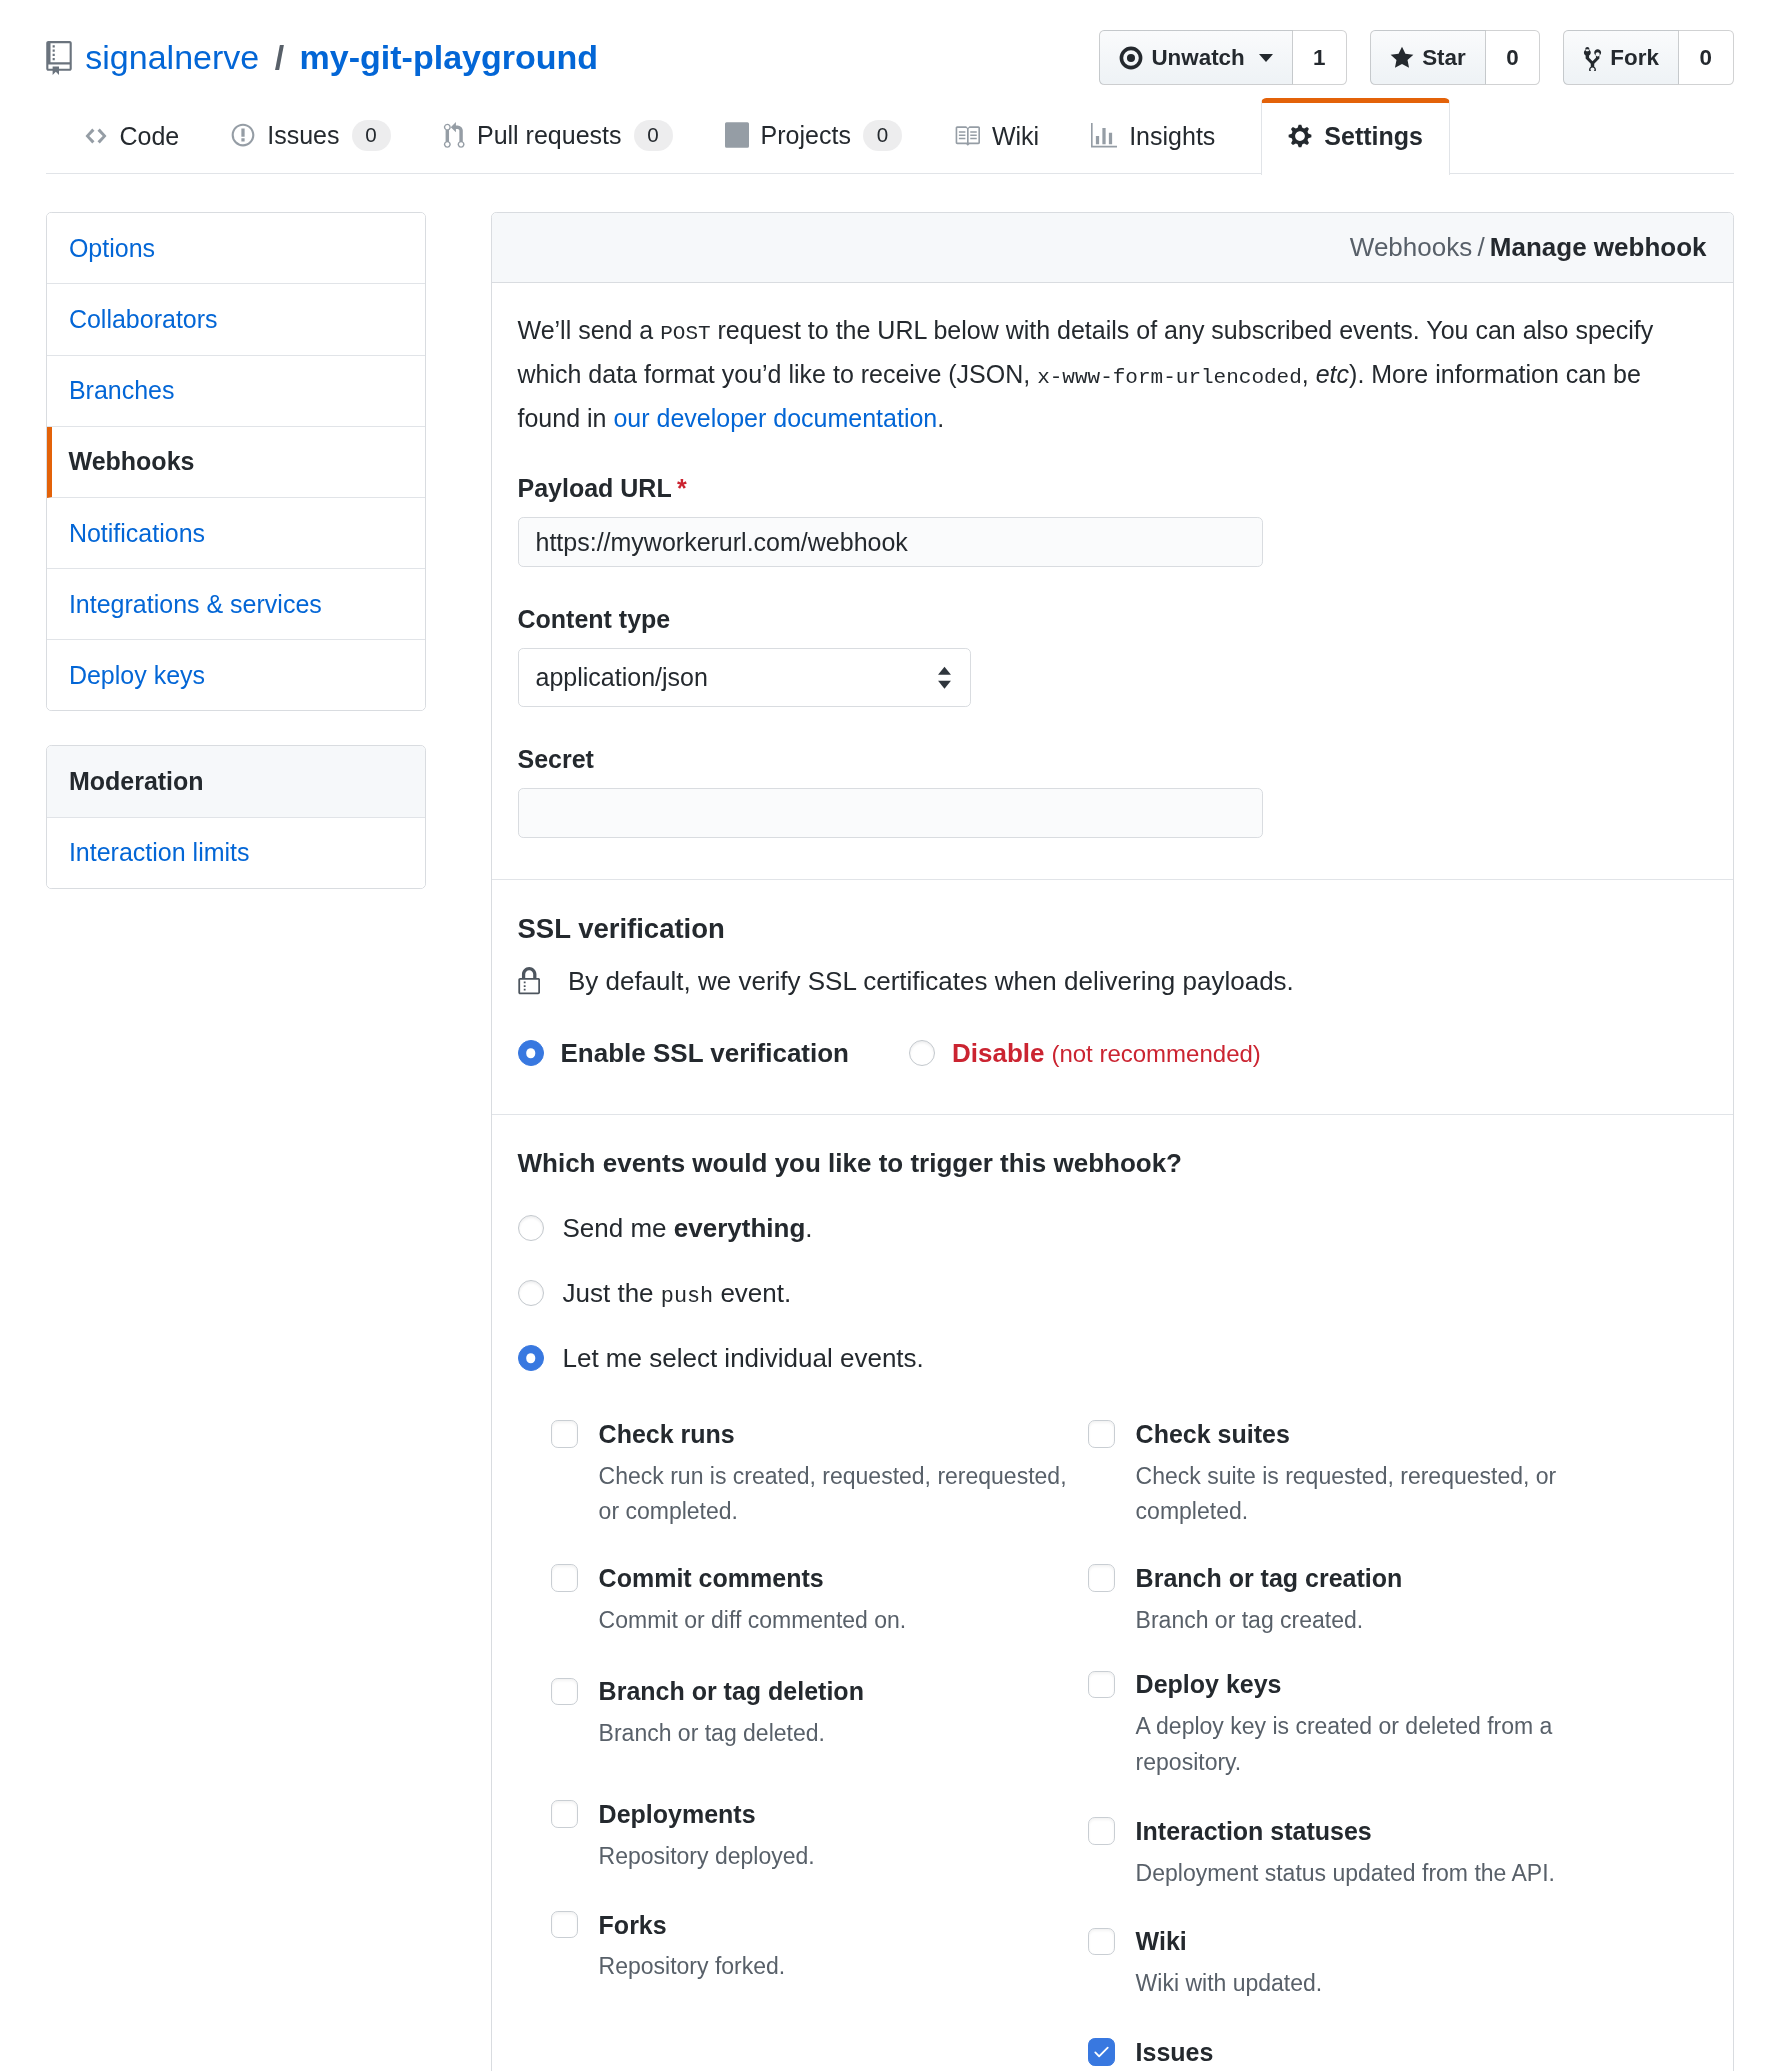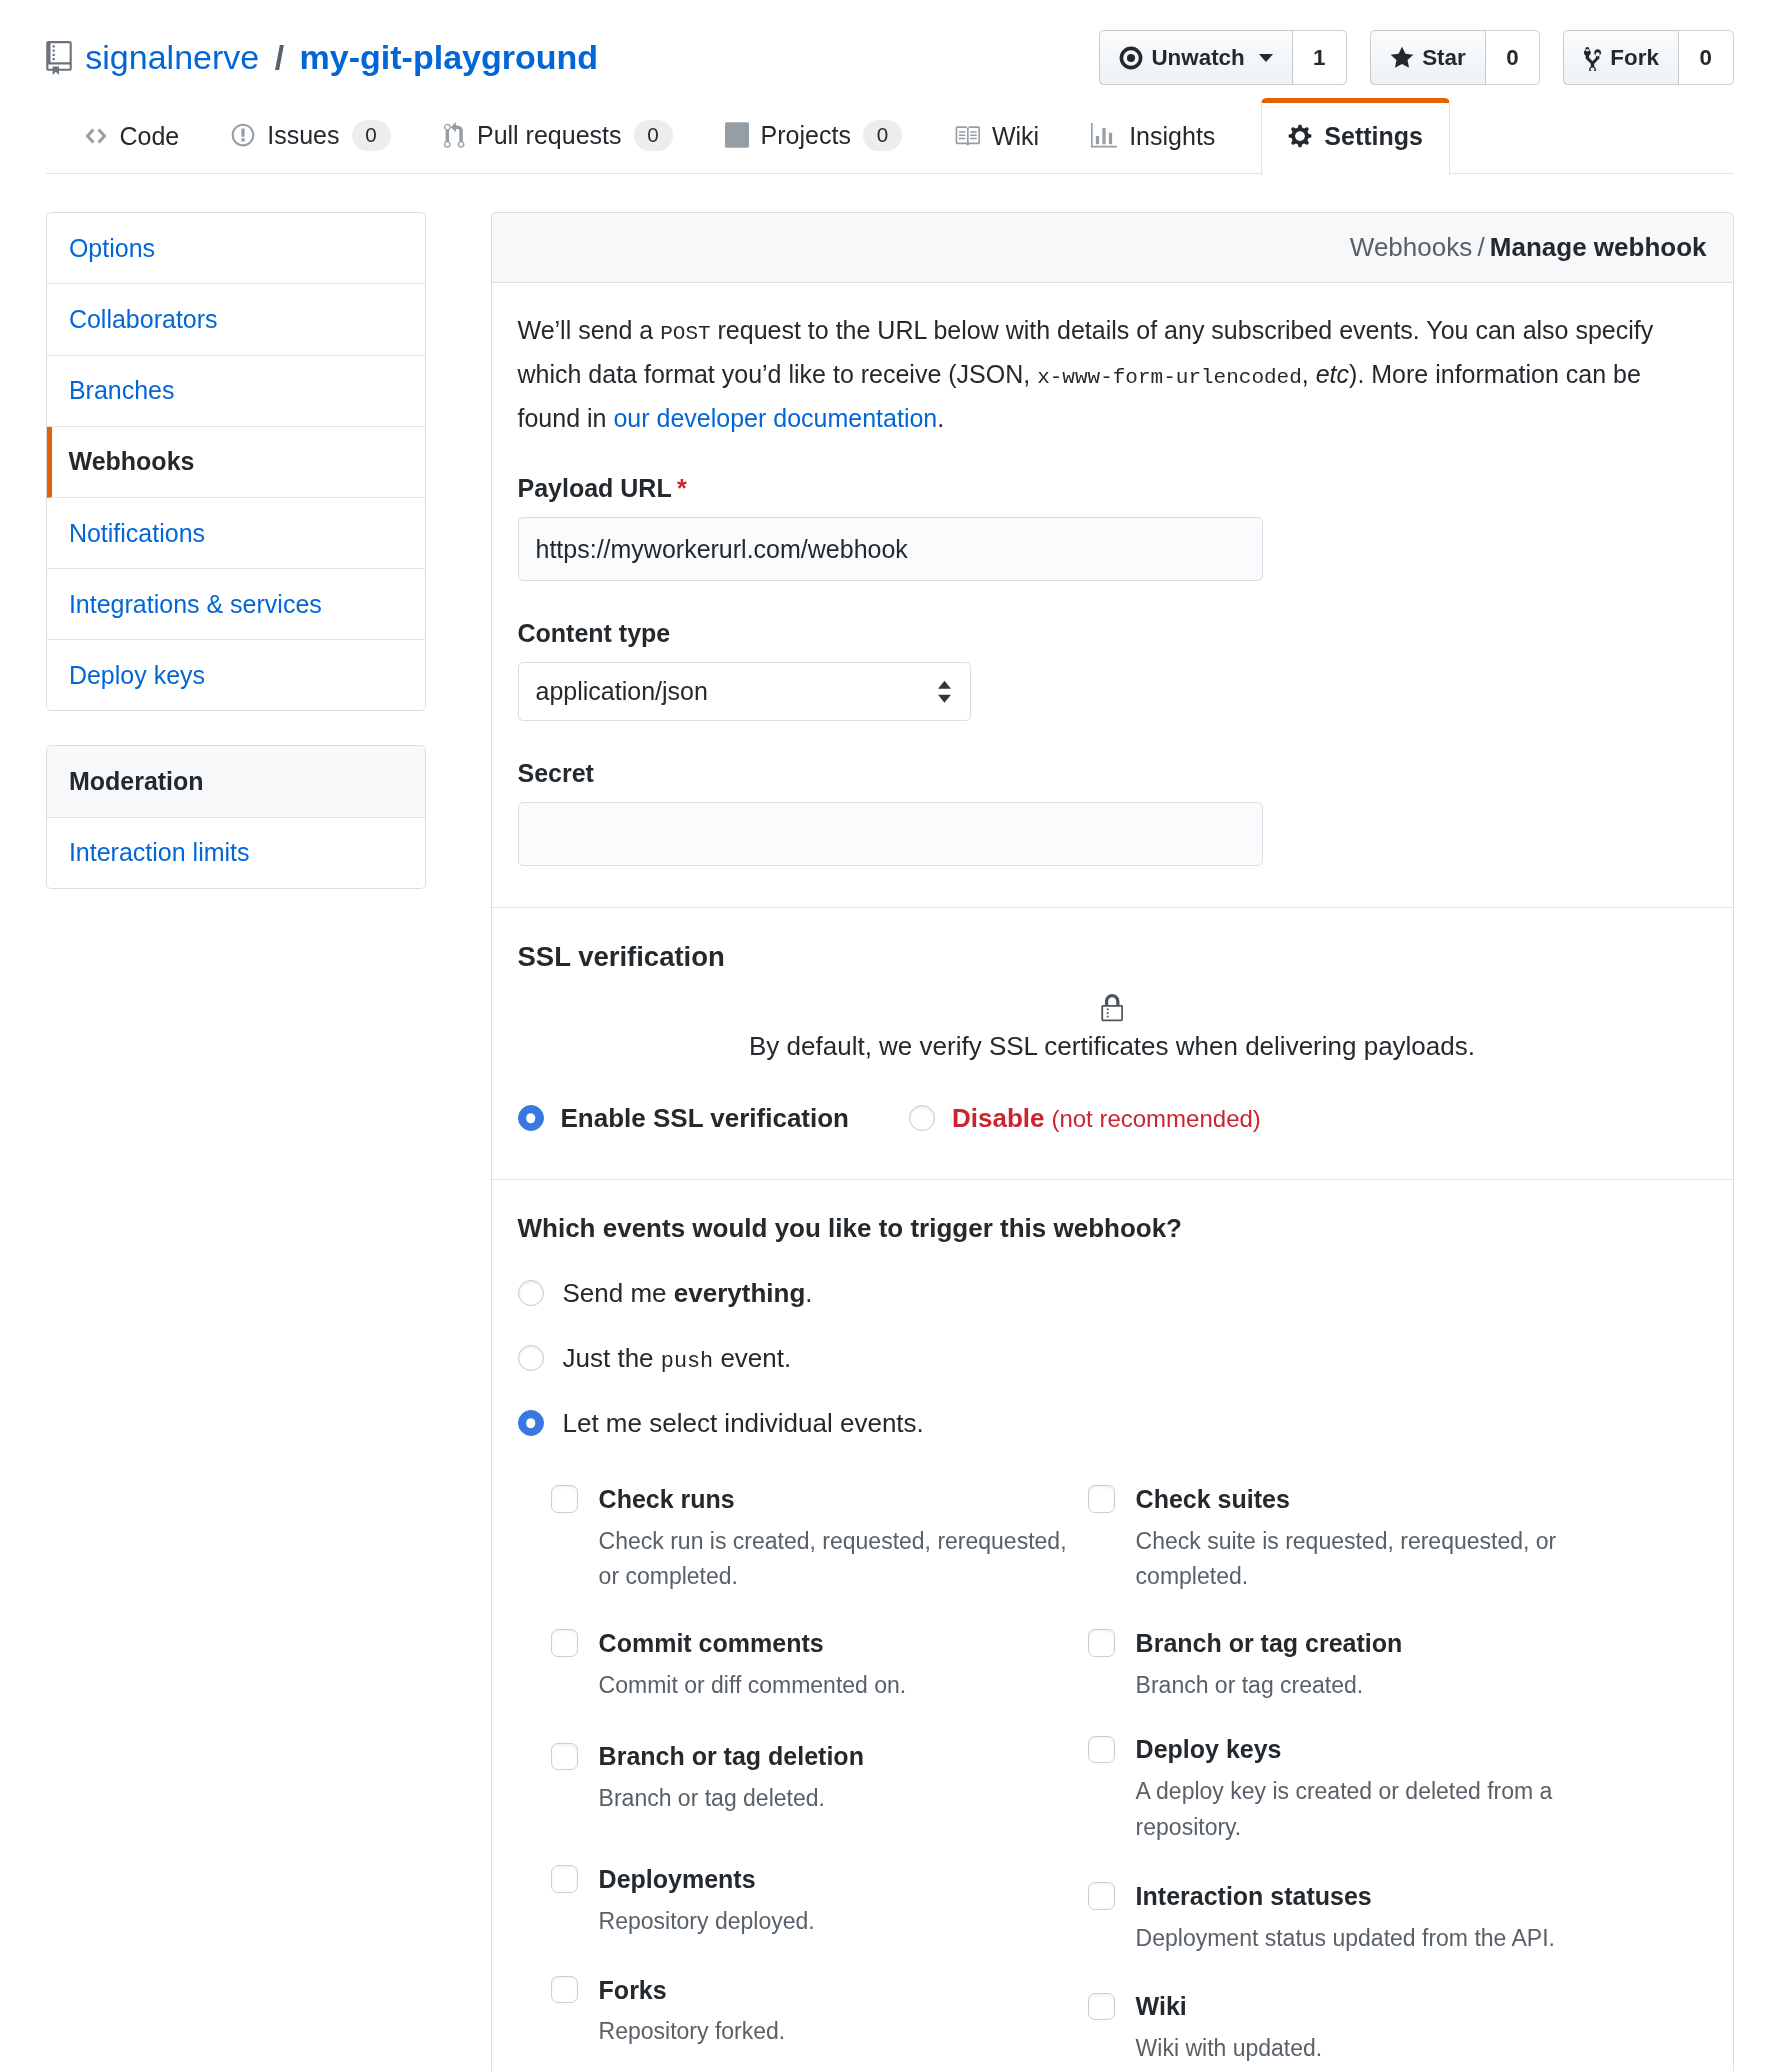--- a/index.html
+++ b/index.html
@@ -64,31 +64,31 @@
   .hr{border-top:1.7px solid var(--border);}
 
   .intro{font-size:25px; line-height:1.75; margin:26px 0 34px; color:var(--dark);}
   .mono{font-family:"Liberation Mono","DejaVu Sans Mono",monospace; font-size:0.84em;}
   .it{font-style:italic;}
   .link{color:var(--blue);}
 
   .form-group{margin-bottom:38px;}
   .form-label{display:block; font-size:25px; font-weight:700; margin-bottom:13.8px;}
   .req{color:var(--red); margin-left:5.2px;}
-  .text-input{width:745px; height:64px; border:1.7px solid var(--border2); border-radius:5.2px; background:var(--input-bg);
+  .text-input{width:745px; height:50px; border:1.7px solid var(--border2); border-radius:5.2px; background:var(--input-bg);
        font-family:"Liberation Sans",sans-serif; font-size:25px; color:var(--dark); padding:0 17px; display:block;}
   .select{width:453px; height:59px; border:1.7px solid var(--border2); border-radius:5.2px; background:#fff;
        display:flex; align-items:center; justify-content:space-between; padding:0 17px; font-size:25px; cursor:pointer;}
   .select .sel-caret{color:#2f363d;}
   .sec-form{padding-bottom:3.4px;}
 
   
   .sec-ssl{padding-top:33px; padding-bottom:45px;}
   .ssl-title{font-size:27.5px; font-weight:700; margin-bottom:20.6px;}
-  .ssl-note{display:flex; align-items:center; gap:8px; font-size:26px; color:var(--dark);flex-direction:column;}
+  .ssl-note{display:flex; align-items:center; gap:28px; font-size:26px; color:var(--dark);}
   .ssl-note .lico{color:#4d555e;}
   .ssl-radios{display:flex; align-items:center; gap:60px; margin-top:41px;}
   .radio-row{display:flex; align-items:center; gap:17px; font-size:26px;}
   .radio{width:26px; height:26px; border-radius:50%; border:1.7px solid #c3c8cd; background:#fff; flex:none; position:relative; cursor:pointer;
        box-shadow:inset 0 1.7px 2.6px rgba(27,31,35,0.08);}
   .radio[data-checked="true"]{background:var(--ctl); border-color:var(--ctl); box-shadow:none;}
   .radio[data-checked="true"]::after{content:""; position:absolute; left:50%; top:50%; width:9.5px; height:9.5px;
        border-radius:50%; background:#fff; transform:translate(-50%,-50%);}
   .lbl-strong{font-weight:700; color:var(--dark);}
   .lbl-red{font-weight:700; color:var(--red);}

